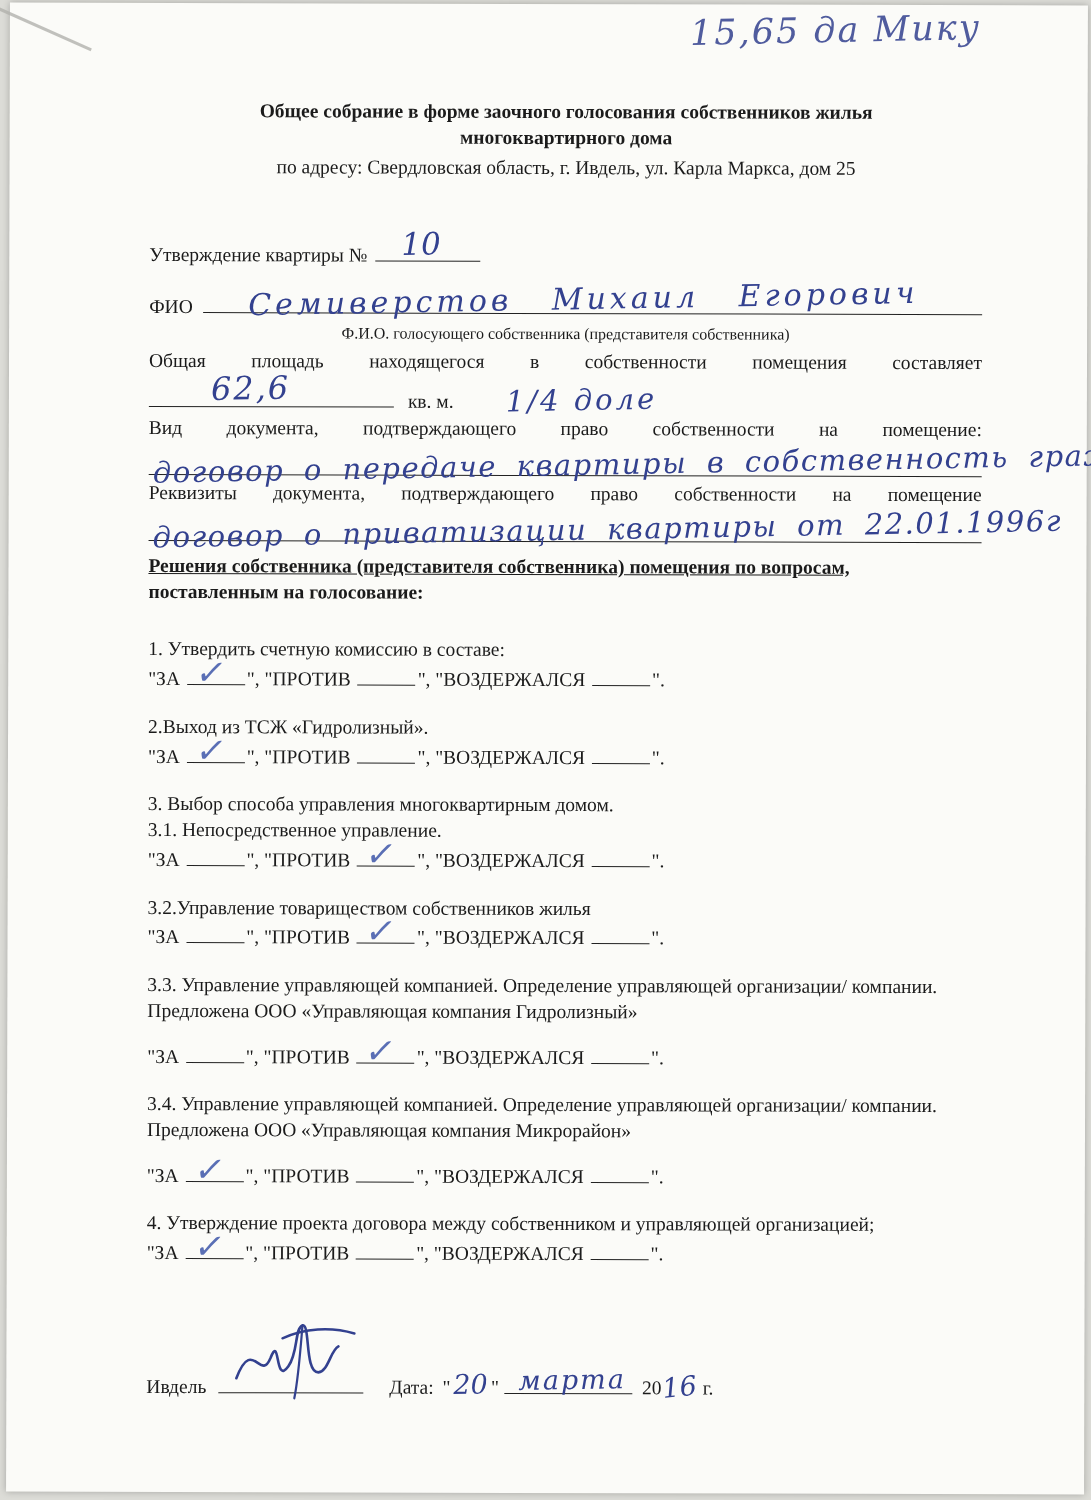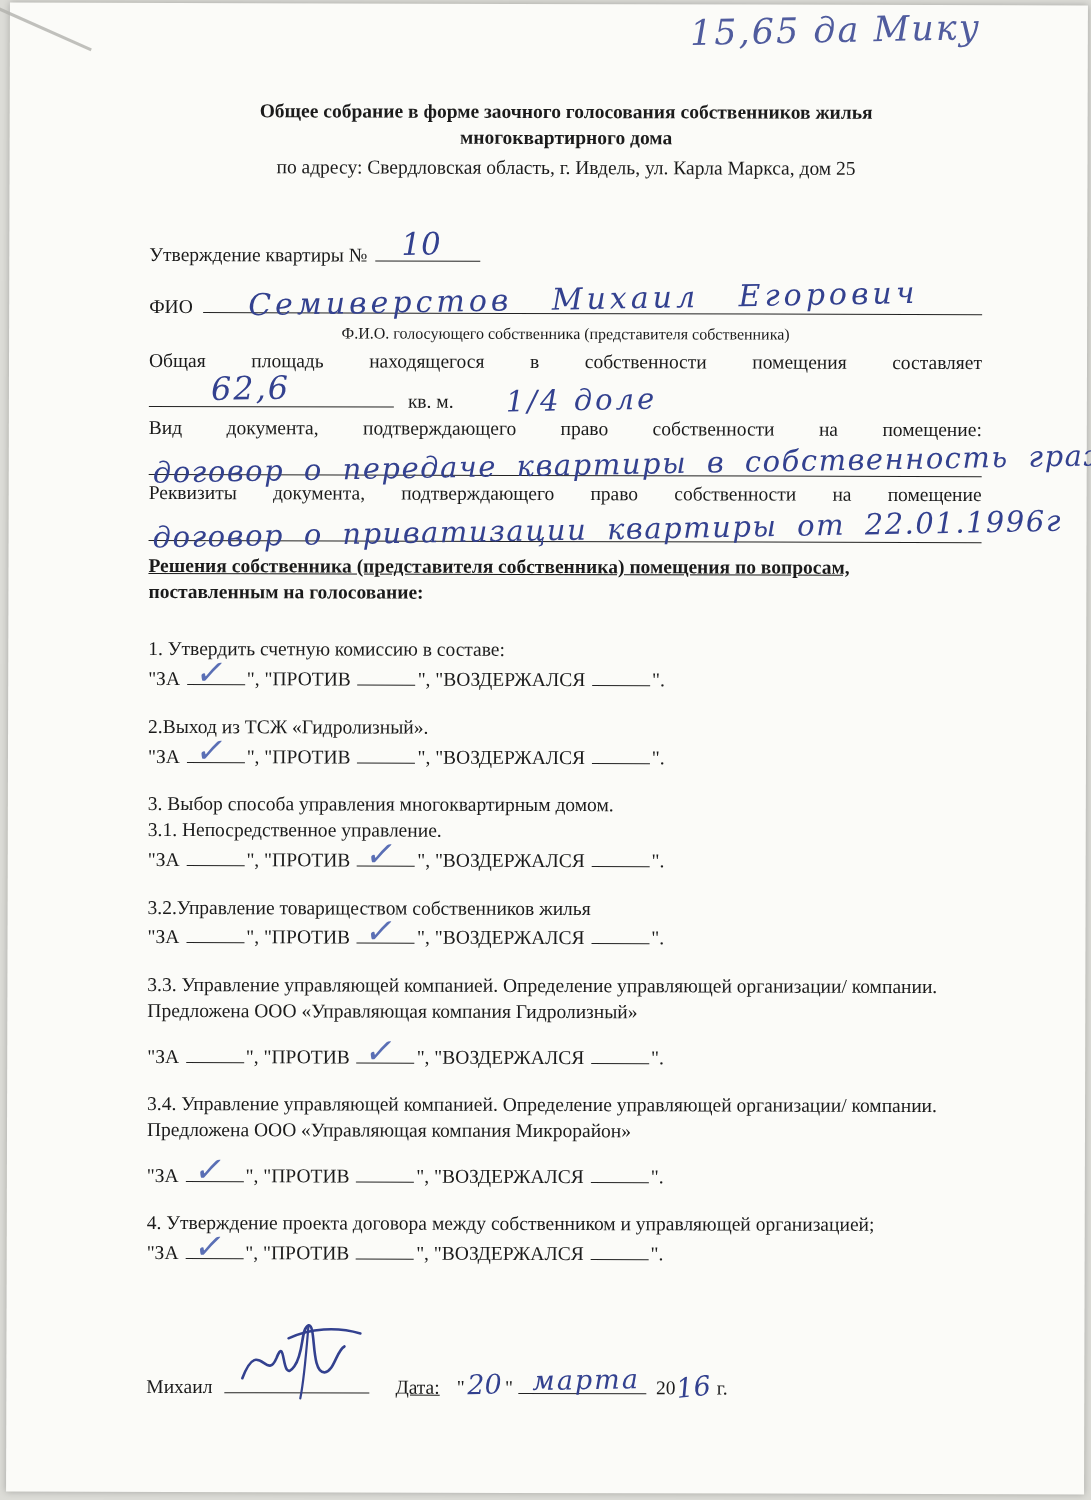--- a/index.html
+++ b/index.html
@@ -85,21 +85,21 @@
   .check.visible {
     display: block; position: absolute; left: 10px; bottom: -5px;
     font-size: 34px; line-height: 1; color: #5a6fb5;
     font-family: "DejaVu Sans", sans-serif;
     transform: skewX(-12deg);
   }
   
   .footer-line { display: flex; align-items: baseline; margin-top: 100px; }
   .sig-blank { width: 145px; margin: 0 26px 0 12px; }
   .signature-svg { position: absolute; left: 8px; bottom: -10px; overflow: visible; }
-  .date-label { margin-right: 16px; text-decoration: underline; }
+  .date-label { margin-right: 8px; }
   .q-mark { margin: 0 1px; }
   .hw-day { font-size: 27px; vertical-align: -2px; margin: 0 2px; }
   .month-blank { width: 128px; margin: 0 10px 0 4px; }
   .hw-month { position: absolute; left: 14px; bottom: -5px; font-size: 27px; letter-spacing: 2px; }
   .year-group { margin-right: 6px; }
   .hw-year { font-size: 27px; vertical-align: -2px; transform: rotate(-6deg); margin-left: 1px; }
 </style>
 </head>
 <body>
 
@@ -194,21 +194,21 @@
 
   <div class="question-block">
     <div class="q-text">
               <div>4. Утверждение проекта договора между собственником и управляющей организацией;</div>
             </div>
     <div class="vote-line"><span class="v-label">"ЗА </span><span class="blank v-blank blank-za"><span class="check visible">✓</span></span><span class="v-label">", "ПРОТИВ </span><span class="blank v-blank blank-protiv"></span><span class="v-label">", "ВОЗДЕРЖАЛСЯ </span><span class="blank v-blank blank-voz"></span><span class="v-label">".</span></div>
   </div>
 </div>
 
       <div class="footer-line">
-        <span>Михаил</span>
+        <span>Ивдель</span>
         <span class="blank sig-blank">
           <svg class="signature-svg" width="150" height="86" viewBox="0 0 150 86">
             <path d="M10 62 C 26 20, 34 66, 44 42 C 54 16, 48 70, 62 50 C 72 36, 68 12, 76 9 C 84 7, 78 56, 92 56 C 102 55, 104 34, 112 30" stroke="#33418f" stroke-width="2.6" fill="none" stroke-linecap="round"></path>
             <path d="M56 22 C 78 12, 104 10, 128 17" stroke="#33418f" stroke-width="2.4" fill="none" stroke-linecap="round"></path>
             <path d="M76 9 C 74 34, 72 62, 68 82" stroke="#33418f" stroke-width="2.2" fill="none" stroke-linecap="round"></path>
           </svg>
         </span>
         <span class="date-label">Дата:</span>
         <span class="q-mark">"</span>
           <span class="hw hw-day">20</span>

